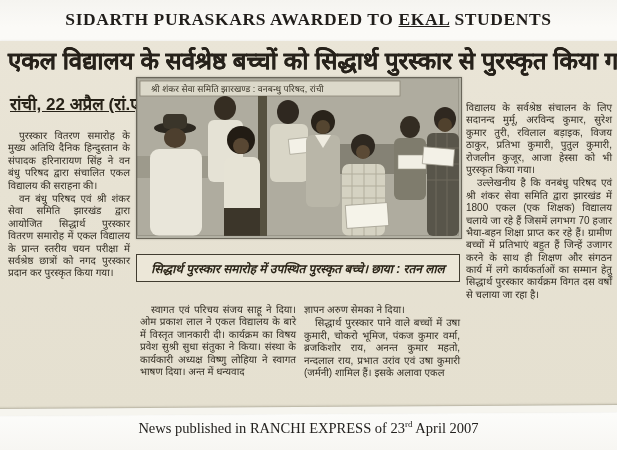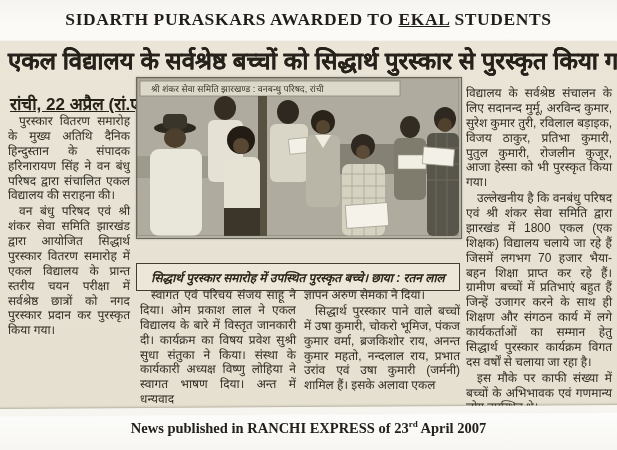--- a/index.html
+++ b/index.html
@@ -28,43 +28,44 @@
   .headline-hi{
     position:absolute;top:4px;left:8px;width:601px;text-align:center;
     font-size:24px;font-weight:bold;color:#26211a;line-height:1.3;
     text-shadow:0 0 .5px #26211a;white-space:nowrap;
   }
   .dateline{
     position:absolute;top:51px;left:10px;font-size:17px;font-weight:bold;
     text-decoration:underline;color:#272218;
   }
   .col{
-    position:absolute;font-size:12px;line-height:1.24;text-align:justify;
+    position:absolute;font-size:10px;line-height:1.24;text-align:justify;
     color:#332e24;
+    margin-top:16px;
   }
   .col p{margin:0 0 1px 0;text-indent:11px;}
   .col p.noindent{text-indent:0;}
   .col1{left:8px;top:73px;width:122px;}
   .col2{left:140px;top:247px;width:156px;}
   .col3{left:304px;top:247px;width:156px;}
   .col4{left:466px;top:45px;width:146px;}
   .photo-wrap{
     position:absolute;left:136px;top:36px;width:324px;height:160px;
     border:1px solid #6a665a;background:#b2b0a3;box-shadow:0 0 2px rgba(0,0,0,.25);
   }
   .caption-box{
-    position:absolute;left:136px;top:222px;width:322px;height:26px;
+    position:absolute;left:136px;top:213px;width:322px;height:26px;
     border:1.5px solid #413c30;background:#ece7d8;
     display:flex;align-items:center;justify-content:center;
     font-size:12px;font-weight:bold;font-style:italic;color:#2b2518;
     white-space:nowrap;overflow:hidden;
   }
   .footer-note{
     position:absolute;top:419px;left:0;right:0;text-align:center;
-    font-family:"Liberation Serif",serif;font-weight:bold;font-size:14.5px;color:#23211e;
+    font-family:"Liberation Serif",serif;font-weight:normal;font-size:14.5px;color:#23211e;
   }
   .footer-note sup{font-size:9px;}
   svg text{font-family:"Liberation Sans",sans-serif;}
 </style>
 </head>
 <body>
 
 <div class="scan">
 
   <div class="headline-top">
@@ -145,21 +146,20 @@
       <p>सिद्धार्थ पुरस्कार पाने वाले बच्चों में उषा कुमारी, चोकरो भूमिज, पंकज कुमार वर्मा, ब्रजकिशोर राय, अनन्त कुमार महतो, नन्दलाल राय, प्रभात उरांव एवं उषा कुमारी (जर्मनी) शामिल हैं। इसके अलावा एकल</p>
     </div>
 
     <div class="col col2">
       <p>स्वागत एवं परिचय संजय साहू ने दिया। ओम प्रकाश लाल ने एकल विद्यालय के बारे में विस्तृत जानकारी दी। कार्यक्रम का विषय प्रवेश सुश्री सुधा संतुका ने किया। संस्था के कार्यकारी अध्यक्ष विष्णु लोहिया ने स्वागत भाषण दिया। अन्त में धन्यवाद</p>
     </div>
 
     <div class="col col4">
       <p class="noindent">विद्यालय के सर्वश्रेष्ठ संचालन के लिए सदानन्द मुर्मू, अरविन्द कुमार, सुरेश कुमार तुरी, रविलाल बड़ाइक, विजय ठाकुर, प्रतिभा कुमारी, पुतुल कुमारी, रोजलीन कुजूर, आजा हेस्सा को भी पुरस्कृत किया गया।</p>
       <p>उल्लेखनीय है कि वनबंधु परिषद एवं श्री शंकर सेवा समिति द्वारा झारखंड में 1800 एकल (एक शिक्षक) विद्यालय चलाये जा रहे हैं जिसमें लगभग 70 हजार भैया-बहन शिक्षा प्राप्त कर रहे हैं। ग्रामीण बच्चों में प्रतिभाएं बहुत हैं जिन्हें उजागर करने के साथ ही शिक्षण और संगठन कार्य में लगे कार्यकर्ताओं का सम्मान हेतु सिद्धार्थ पुरस्कार कार्यक्रम विगत दस वर्षों से चलाया जा रहा है।</p>
-      <p>इस मौके पर काफी संख्या में बच्चों के अभिभावक एवं गणमान्य लोग उपस्थित थे।</p>
     </div>
 
   </div>
 
   <div class="torn-edge"></div>
 
   <div class="footer-note">
     <span>News published in RANCHI EXPRESS of 23</span><sup>rd</sup><span> April 2007</span>
   </div>
 

